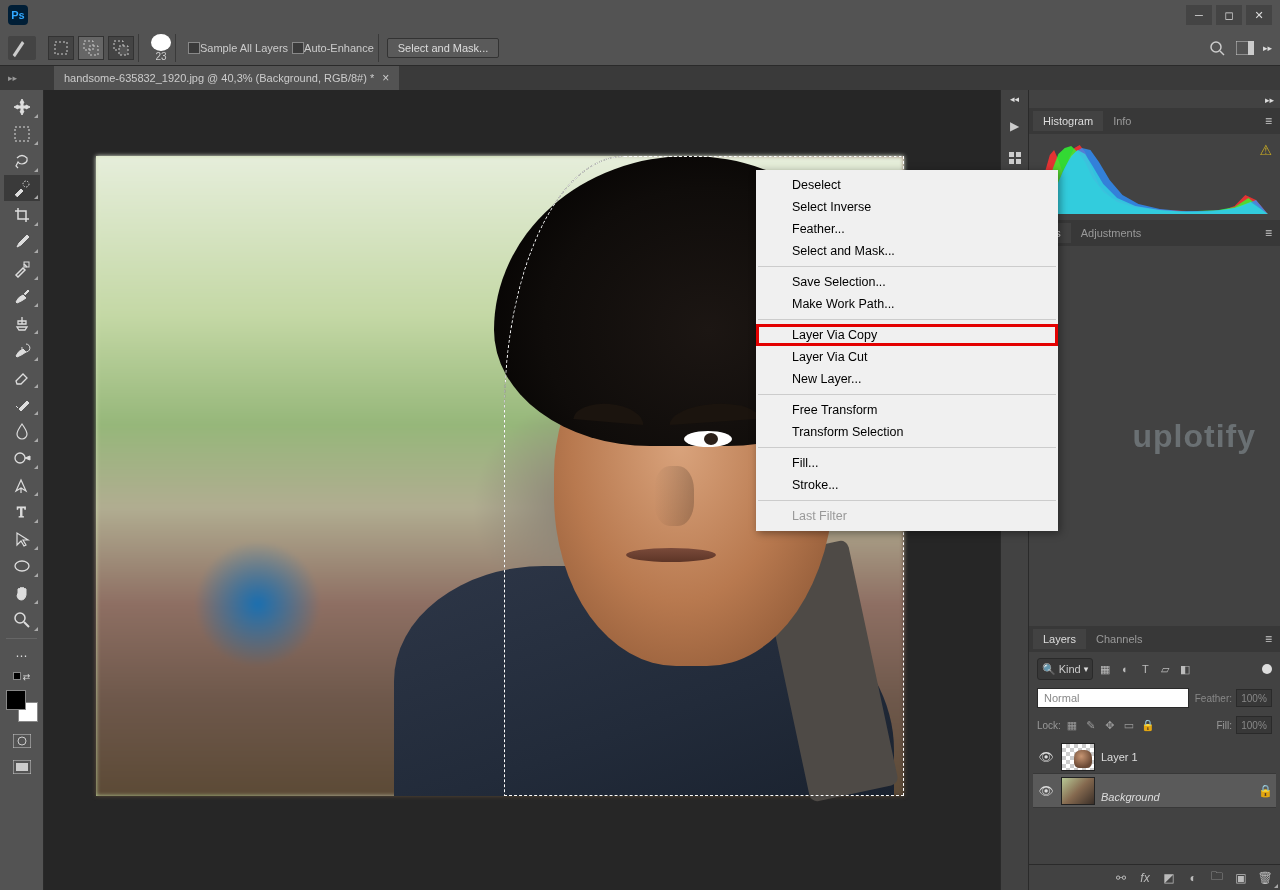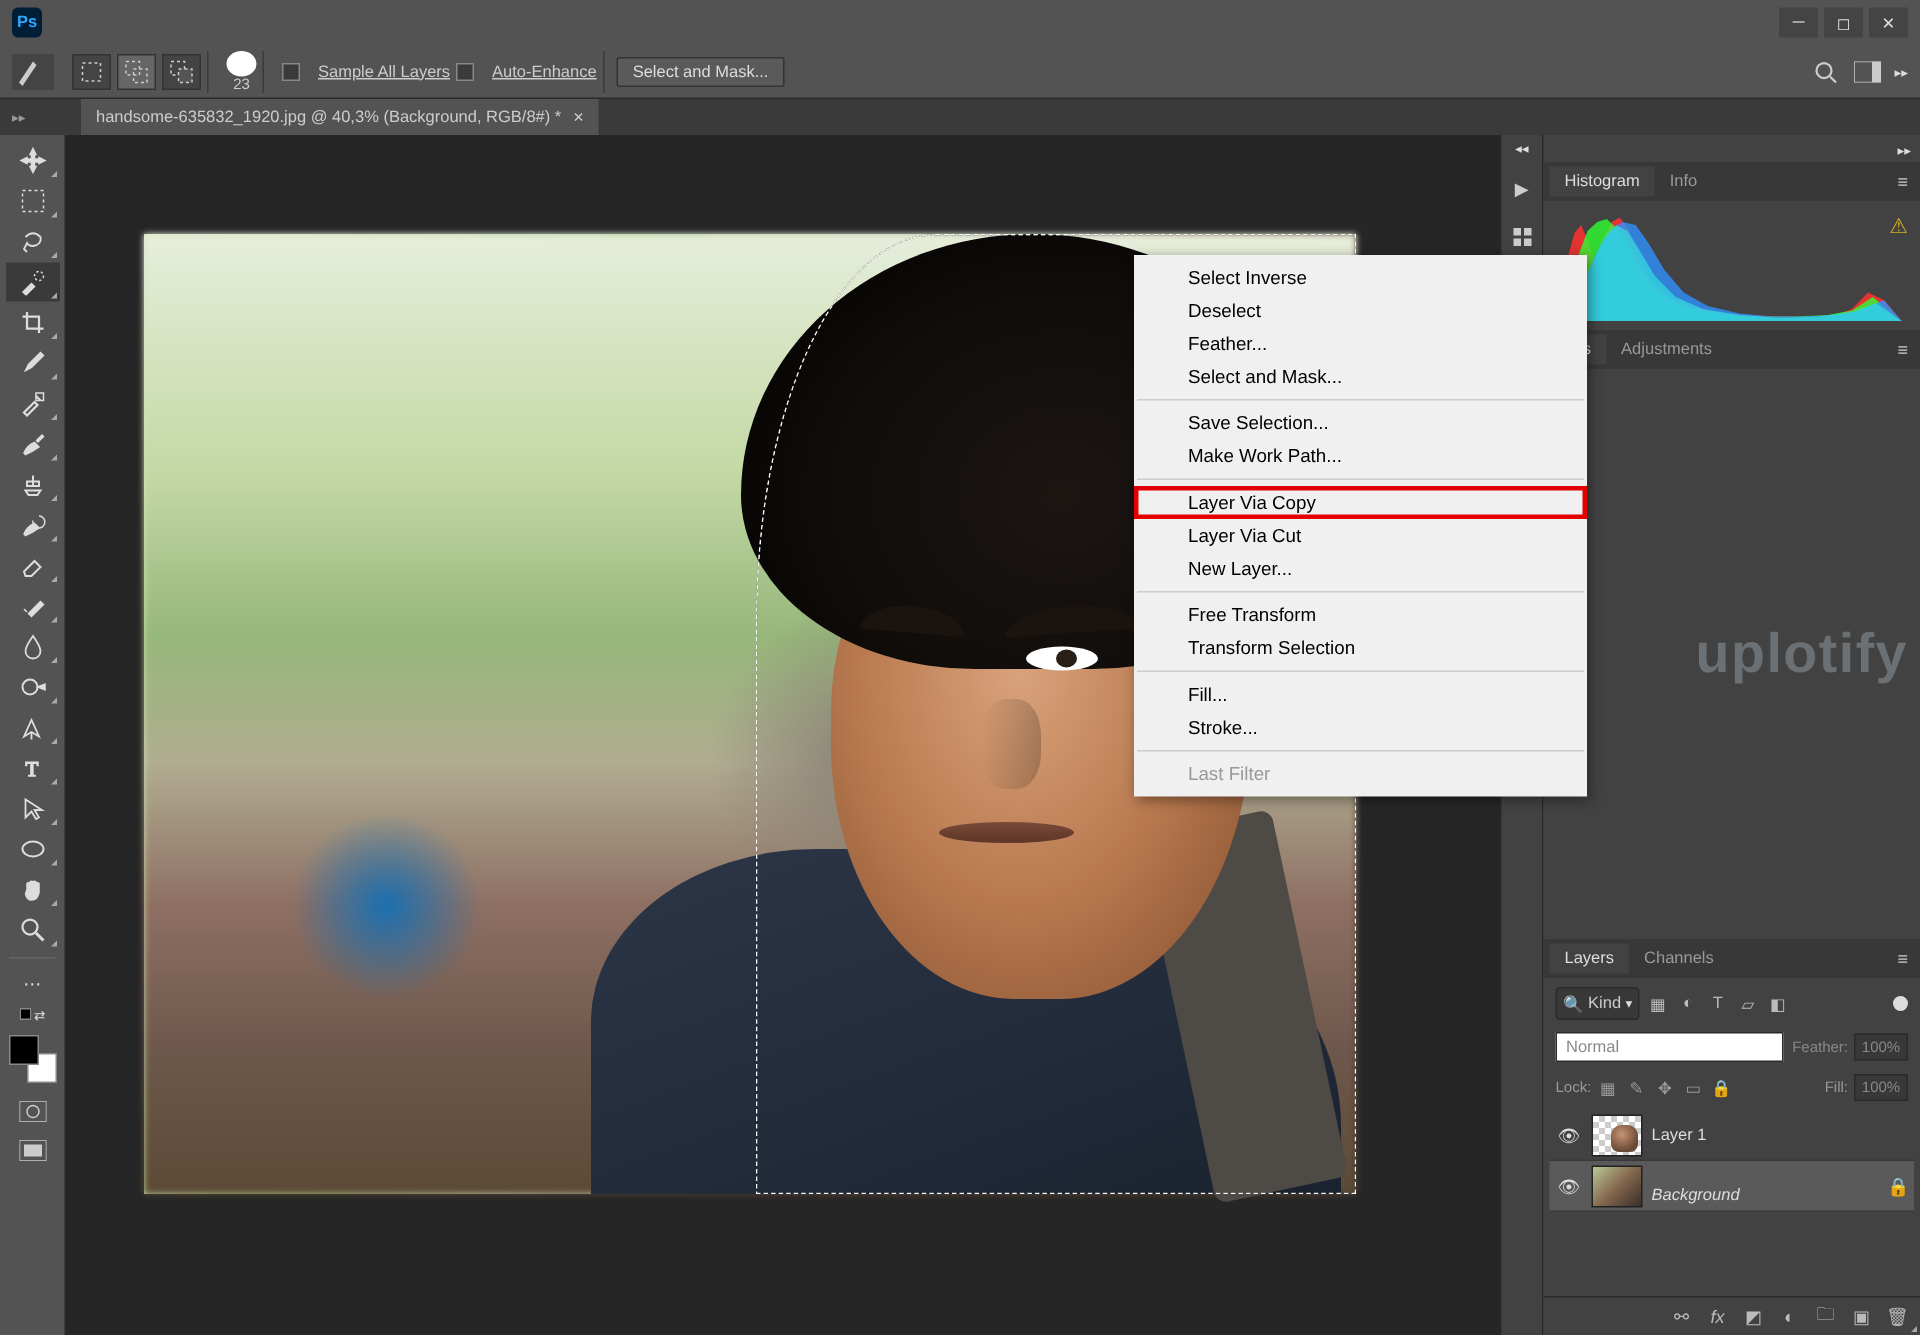--- a/index.html
+++ b/index.html
@@ -16,21 +16,21 @@
   
   .options-bar { height: 36px; background: #535353; border-bottom: 1px solid #2a2a2a; display: flex; align-items: center; padding: 0 8px; gap: 8px; }
   .opt-group { display: flex; align-items: center; gap: 4px; padding: 0 4px; border-right: 1px solid #3a3a3a; height: 28px; }
   .opt-group:last-child { border: none; }
   .tool-preset { width: 28px; height: 24px; background: #444; border-radius: 2px; display:flex; align-items:center; justify-content:center;}
   .brush-circle { width: 20px; height: 20px; background: #fff; border-radius: 50%; }
   .brush-size { font-size: 10px; color: #ccc; text-align: center; }
   .opt-btn { width: 26px; height: 24px; background: #444; border: 1px solid #333; display: flex; align-items: center; justify-content: center; cursor: pointer; }
   .opt-btn.active { background: #666; }
   .opt-btn svg { width: 16px; height: 16px; }
-  .checkbox-label { display: flex; align-items: center; gap: 12px; color: #ccc; font-size: 11px; text-decoration: underline; }
+  .checkbox-label { display: flex; align-items: center; gap: 0; color: #ccc; font-size: 11px; }
   .checkbox { width: 12px; height: 12px; border: 1px solid #888; background: #3a3a3a; }
   .opt-button { padding: 3px 10px; background: #5a5a5a; border: 1px solid #333; color: #ddd; font-size: 11px; cursor: pointer; border-radius: 2px; }
   .options-bar .right { margin-left: auto; display: flex; gap: 8px; align-items: center; }
   .search-icon, .panel-icon { width: 20px; height: 20px; display: flex; align-items: center; justify-content: center; color: #ccc; cursor: pointer; }
 
   
   .doc-tab-bar { height: 24px; background: #3a3a3a; display: flex; align-items: center; padding-left: 54px; }
   .doc-tab { height: 24px; padding: 0 10px; background: #535353; display: flex; align-items: center; gap: 8px; color: #ccc; font-size: 11px; }
   .doc-close { color: #ccc; cursor: pointer; font-size: 12px; }
   .doc-tab-bar .left-arrow { position: absolute; left: 8px; color: #999; font-size: 9px; }
@@ -94,21 +94,21 @@
   .panel-header { height: 26px; display: flex; align-items: center; background: #383838; padding: 0 4px; }
   .panel-tab { padding: 4px 10px; font-size: 11px; color: #999; cursor: pointer; }
   .panel-tab.active { color: #ddd; background: #424242; }
   .panel-menu { margin-left: auto; color: #ccc; cursor: pointer; padding: 0 4px; }
   
   .histogram-body { height: 86px; background: #424242; padding: 6px 8px; position: relative; }
   .histogram-svg { width: 100%; height: 74px; }
   .hist-warn { position: absolute; right: 8px; top: 8px; color: #d0b020; font-size: 14px; }
   
   .libraries-body { flex: 1; min-height: 210px; background: #424242; display: flex; align-items: center; justify-content: center; position: relative;}
-  .watermark { position:absolute; right: 8px; top: 50%; transform: translateY(-50%); font-size: 37px; font-weight: 700; color: #6a7073; letter-spacing: 1px; }
+  .watermark { position:absolute; right: 24px; top: 50%; transform: translateY(-50%); font-size: 32px; font-weight: 700; color: #6a7073; letter-spacing: 1px; }
   
   .layers-body { background: #424242; padding: 4px; display: flex; flex-direction: column; gap: 4px; }
   .layers-row { display: flex; align-items: center; gap: 4px; padding: 2px 4px; }
   .kind-filter { display: flex; align-items: center; gap: 3px; background: #383838; border: 1px solid #2a2a2a; border-radius: 3px; padding: 2px 4px; height: 22px; }
   .kind-select { font-size: 11px; color: #ccc; }
   .filter-icon { width: 16px; height: 16px; display:flex; align-items:center; justify-content:center; color: #bbb; cursor: pointer; font-size: 11px; }
   .toggle-dot { width: 10px; height: 10px; background: #ddd; border-radius: 50%; margin-left: auto;}
   .blend-row { display: flex; align-items: center; gap: 6px; padding: 2px 4px; }
   .blend-select { flex: 1; background: #ffffff; border: 1px solid #2a2a2a; height: 20px; padding: 0 6px; color: #888; font-size: 11px; display: flex; align-items: center;}
   .opacity-group { display: flex; align-items: center; gap: 4px; color: #888; font-size: 10px; }
@@ -477,22 +477,22 @@
       <div class="lf-btn">◩</div>
       <div class="lf-btn">◐</div>
       <div class="lf-btn">🗀</div>
       <div class="lf-btn">▣</div>
       <div class="lf-btn">🗑</div>
     </div>
   </div>
 </div>
 
 <div class="context-menu">
+  <div class="cm-item">Deselect</div>
   <div class="cm-item">Select Inverse</div>
-  <div class="cm-item">Deselect</div>
   <div class="cm-item">Feather...</div>
   <div class="cm-item">Select and Mask...</div>
   <div class="cm-sep"></div>
   <div class="cm-item">Save Selection...</div>
   <div class="cm-item">Make Work Path...</div>
   <div class="cm-sep"></div>
   <div class="cm-item cm-highlight">Layer Via Copy</div>
   <div class="cm-item">Layer Via Cut</div>
   <div class="cm-item">New Layer...</div>
   <div class="cm-sep"></div>

